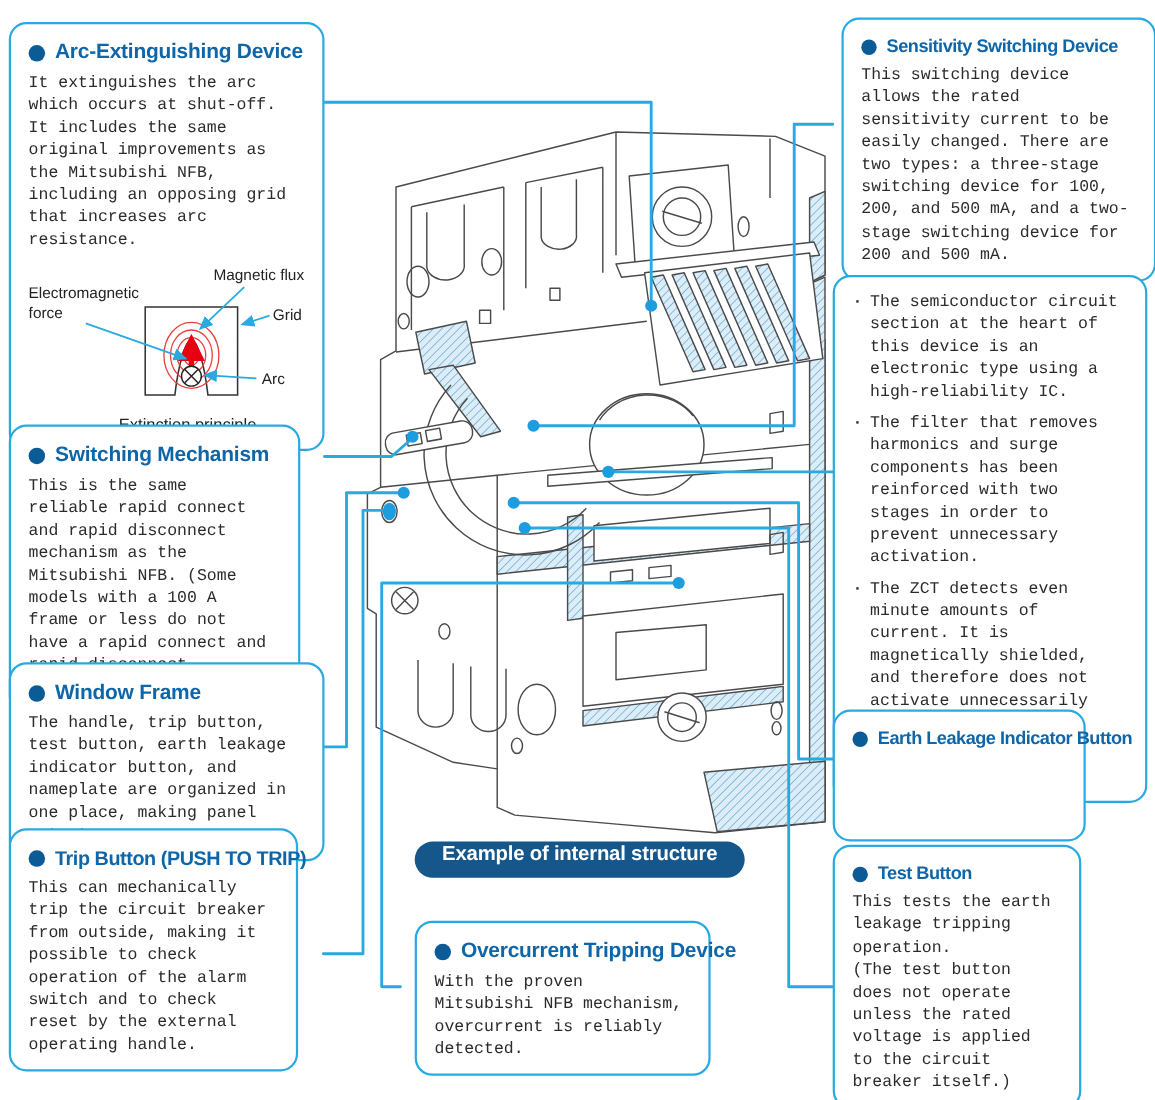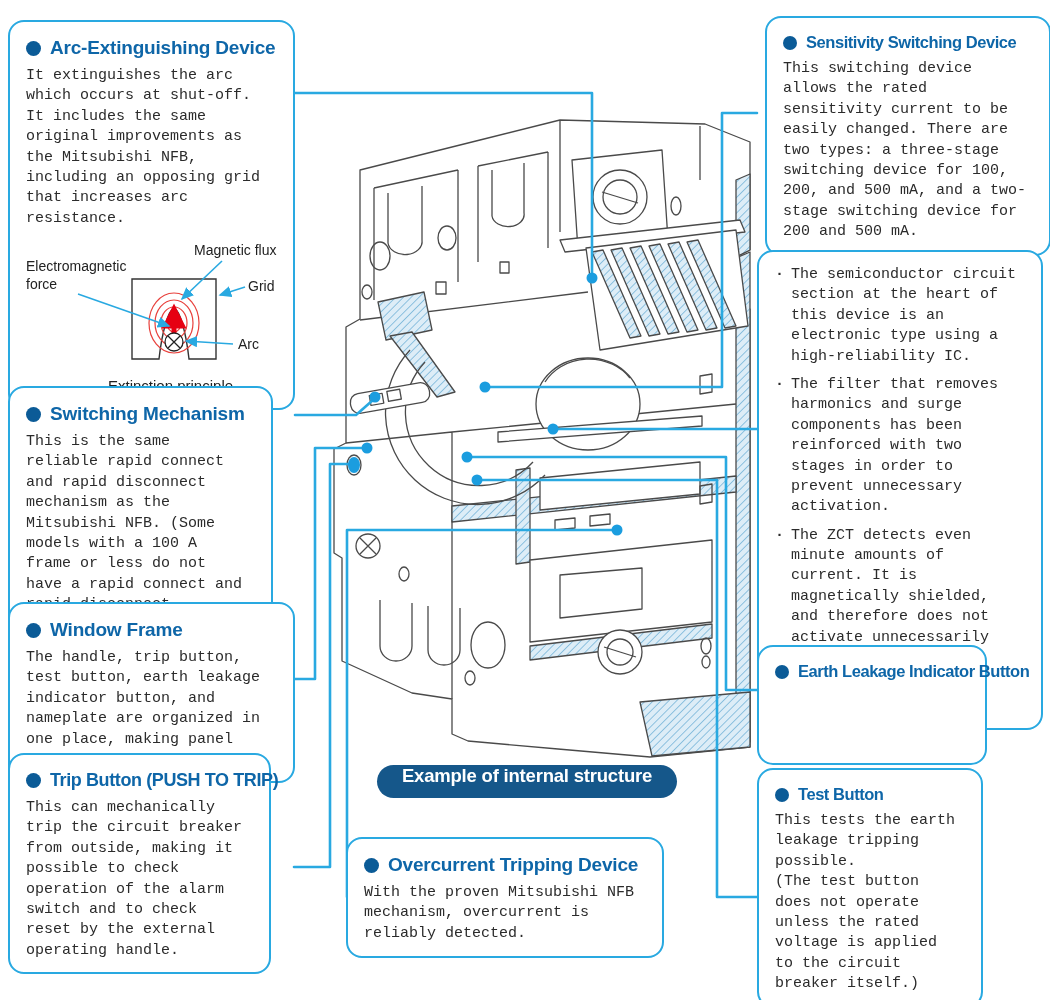--- a/index.html
+++ b/index.html
@@ -210,21 +210,21 @@
     <span class="dot"></span>
     <span class="title tight">Trip Button (PUSH TO TRIP)</span>
   </div>
   <div class="body">This can mechanically trip the circuit breaker from outside, making it possible to check operation of the alarm switch and to check reset by the external operating handle.</div>
 </div>
 
 <div class="badge">
   <span>Example of internal structure</span>
 </div>
 
-<div class="callout" style="left:346px;top:837px;width:318px;min-height:121px">
+<div class="callout" style="left:377px;top:837px;width:269px;min-height:121px">
   <div class="title-row">
     <span class="dot"></span>
     <span class="title">Overcurrent Tripping Device</span>
   </div>
   <div class="body">With the proven Mitsubishi NFB mechanism, overcurrent is reliably detected.</div>
 </div>
 
 <div class="callout right" style="left:765px;top:16px;width:286px;min-height:200px">
   <div class="title-row">
     <span class="dot"></span>
@@ -256,16 +256,16 @@
     <span class="title">Earth Leakage Indicator Button</span>
   </div>
 </div>
 
 <div class="callout right" style="left:757px;top:768px;width:226px;min-height:156px">
   <div class="title-row">
     <span class="dot"></span>
     <span class="title">Test Button</span>
   </div>
   <div class="body">
-    <div>This tests the earth leakage tripping possible.</div>
+    <div>This tests the earth leakage tripping operation.</div>
     <div>(The test button does not operate unless the rated voltage is applied to the circuit breaker itself.)</div>
   </div>
 </div>
 
 </body></html>

